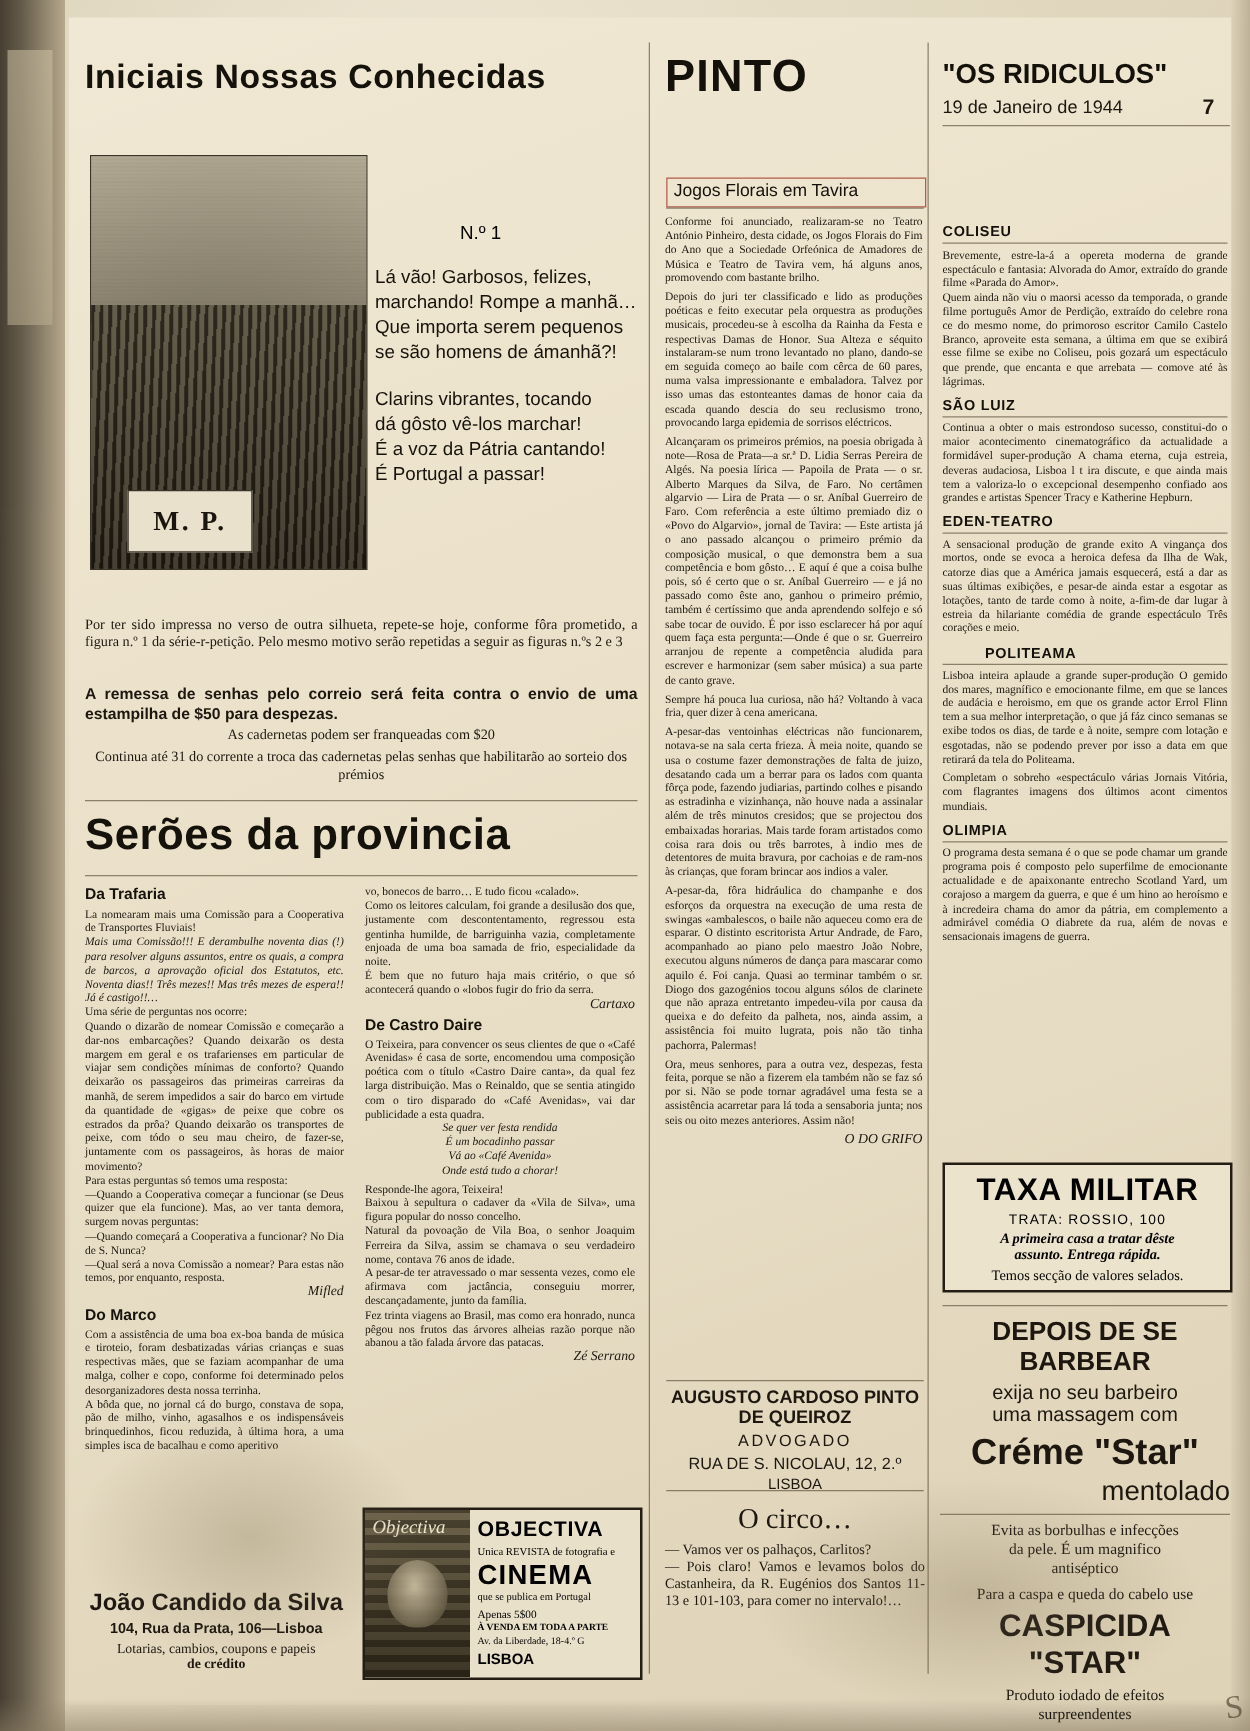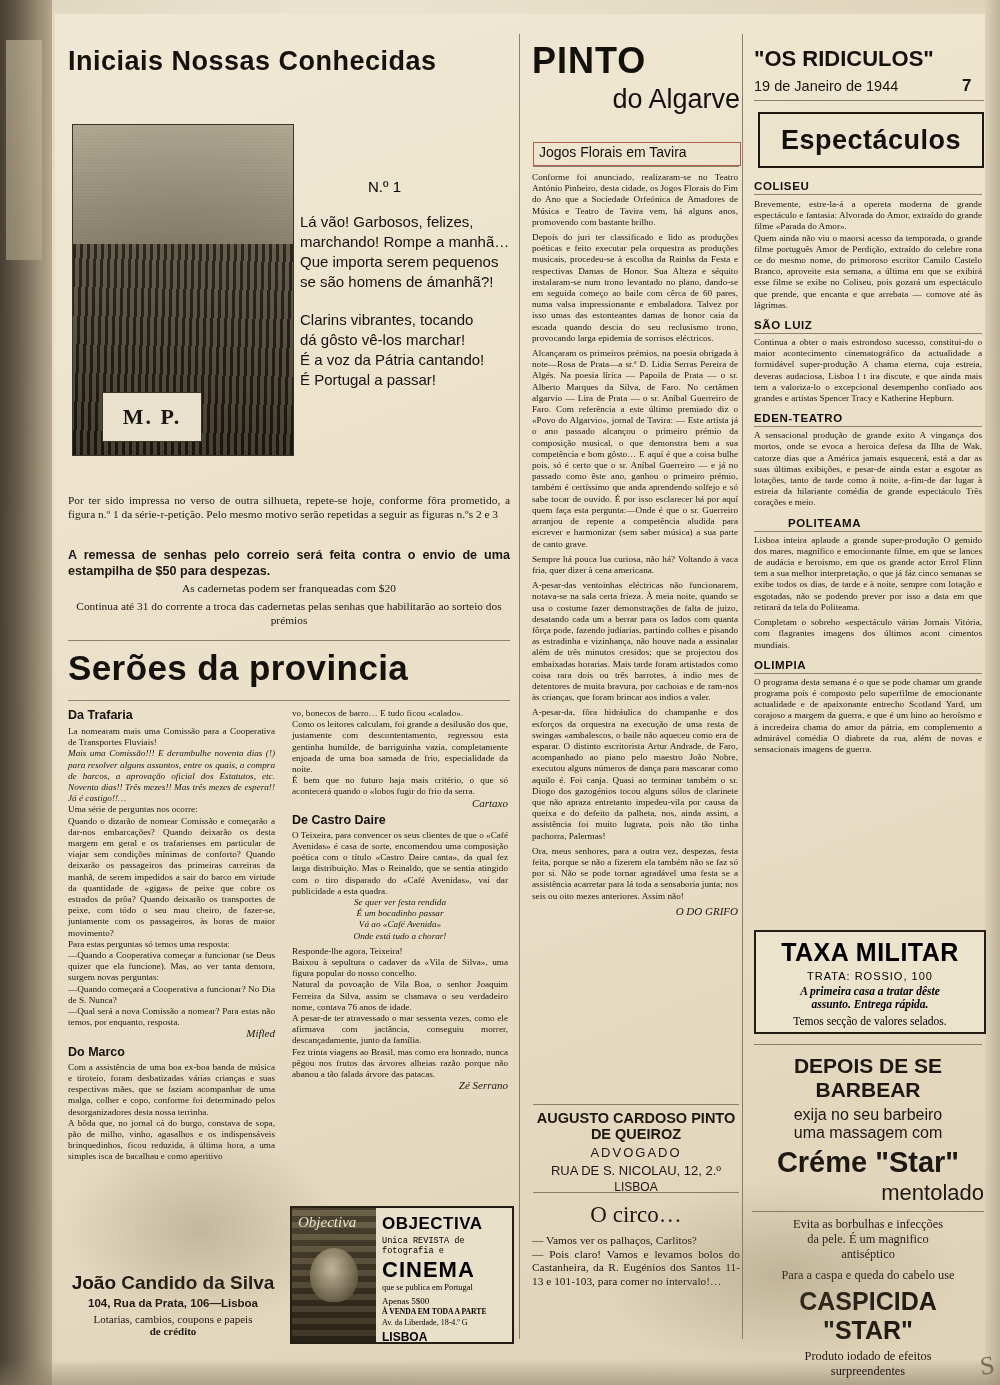--- a/index.html
+++ b/index.html
@@ -266,33 +266,32 @@
     <div style="font-size:11px;font-weight:bold;">de crédito</div>
   </div>
 
   <div class="objbox" style="left:290px;top:1206px;width:220px;height:134px;">
     <div style="position:absolute;left:0;top:0;width:84px;height:134px;background:linear-gradient(180deg,#6b6149,#2c2518);"></div>
     <div class="filmstrip" style="left:0;width:84px;"></div>
     <div style="position:absolute;left:18px;top:40px;width:48px;height:54px;border-radius:50% 50% 45% 45%;background:radial-gradient(ellipse at 45% 38%,#cfc3a5,#6d634c 70%,#3a3324);opacity:.9;"></div>
     <div style="position:absolute;left:6px;top:6px;font-family:'Liberation Serif',serif;font-style:italic;font-size:15px;color:#efe6cf;">Objectiva</div>
     <div style="position:absolute;left:90px;top:6px;width:126px;">
       <div class="obj-word">OBJECTIVA</div>
-      <div style="font-size:8.6px;line-height:10px;margin-top:2px;font-family:Liberation Mono, monospace;">Unica REVISTA de fotografia e</div>
+      <div style="font-size:8.6px;line-height:10px;margin-top:2px;">Unica REVISTA de fotografia e</div>
       <div class="obj-cinema" style="margin-top:1px;">CINEMA</div>
       <div style="font-size:8.4px;line-height:10px;">que se publica em Portugal</div>
       <div style="font-size:9px;line-height:11px;margin-top:3px;">Apenas 5$00</div>
       <div style="font-size:7.6px;line-height:9px;font-weight:bold;">À VENDA EM TODA A PARTE</div>
       <div style="font-size:8px;line-height:9.6px;margin-top:2px;">Av. da Liberdade, 18-4.º G</div>
       <div style="font-family:'Liberation Sans',sans-serif;font-weight:bold;font-size:12px;margin-top:2px;">LISBOA</div>
     </div>
   </div>
 
   <div class="col" style="left:532px;top:40px;width:208px;">
     <div class="hl-passas">PINTO</div>
-    <div class="hl-algarve" style="text-align:right;margin-top:2px;">do Algarve</div>
   </div>
   <div class="redbox" style="left:533px;top:142px;width:206px;height:22px;"></div>
   <div class="col sub-jogos" style="left:539px;top:144px;width:200px;">Jogos Florais em Tavira</div>
   <div class="rule-h" style="left:533px;top:166px;width:206px;"></div>
 
   <div class="col" style="left:532px;top:172px;width:206px;">
     <div class="tiny jt">Conforme foi anunciado, realizaram-se no Teatro António Pinheiro, desta cidade, os Jogos Florais do Fim do Ano que a Sociedade Orfeónica de Amadores de Música e Teatro de Tavira vem, há alguns anos, promovendo com bastante brilho.</div>
     <div class="tiny jt" style="margin-top:4px;">Depois do juri ter classificado e lido as produções poéticas e feito executar pela orquestra as produções musicais, procedeu-se à escolha da Rainha da Festa e respectivas Damas de Honor. Sua Alteza e séquito instalaram-se num trono levantado no plano, dando-se em seguida começo ao baile com cêrca de 60 pares, numa valsa impressionante e embaladora. Talvez por isso umas das estonteantes damas de honor caia da escada quando descia do seu reclusismo trono, provocando larga epidemia de sorrisos eléctricos.</div>
     <div class="tiny jt" style="margin-top:4px;">Alcançaram os primeiros prémios, na poesia obrigada à note—Rosa de Prata—a sr.ª D. Lidia Serras Pereira de Algés. Na poesia lírica — Papoila de Prata — o sr. Alberto Marques da Silva, de Faro. No certâmen algarvio — Lira de Prata — o sr. Aníbal Guerreiro de Faro. Com referência a este último premiado diz o «Povo do Algarvio», jornal de Tavira: — Este artista já o ano passado alcançou o primeiro prémio da composição musical, o que demonstra bem a sua competência e bom gôsto… E aquí é que a coisa bulhe pois, só é certo que o sr. Aníbal Guerreiro — e já no passado como êste ano, ganhou o primeiro prémio, também é certíssimo que anda aprendendo solfejo e só sabe tocar de ouvido. É por isso esclarecer há por aquí quem faça esta pergunta:—Onde é que o sr. Guerreiro arranjou de repente a competência aludida para escrever e harmonizar (sem saber música) a sua parte de canto grave.</div>
     <div class="tiny jt" style="margin-top:4px;">Sempre há pouca lua curiosa, não há? Voltando à vaca fria, quer dizer à cena americana.</div>
@@ -315,23 +314,20 @@
     <div class="center" style="font-family:'Liberation Serif',serif;font-size:23px;">O circo…</div>
     <div class="body jt" style="margin-top:6px;">— Vamos ver os palhaços, Carlitos?</div>
     <div class="body jt">— Pois claro! Vamos e levamos bolos do Castanheira, da R. Eugénios dos Santos 11-13 e 101-103, para comer no intervalo!…</div>
   </div>
 
   <div class="col hl-ridiculos" style="left:754px;top:46px;width:230px;">"OS RIDICULOS"</div>
   <div class="col datal" style="left:754px;top:78px;">19 de Janeiro de 1944</div>
   <div class="col pagenum" style="left:962px;top:76px;">7</div>
   <div class="rule-h" style="left:754px;top:100px;width:230px;"></div>
 
-  <div class="espbox" style="left:758px;top:112px;width:222px;height:52px;">
-    <span>Espectáculos</span>
-  </div>
 
   <div class="col" style="left:754px;top:180px;width:228px;">
 
     <div class="venue">COLISEU</div>
     <div class="rule-h" style="position:relative;width:228px;margin:2px 0 3px;"></div>
     <div class="tiny jt" style="margin-top:4px;">Brevemente, estre-la-á a opereta moderna de grande espectáculo e fantasia: Alvorada do Amor, extraído do grande filme «Parada do Amor».</div>
     <div class="tiny jt">Quem ainda não viu o maorsi acesso da temporada, o grande filme português Amor de Perdição, extraído do celebre rona ce do mesmo nome, do primoroso escritor Camilo Castelo Branco, aproveite esta semana, a última em que se exibirá esse filme se exibe no Coliseu, pois gozará um espectáculo que prende, que encanta e que arrebata — comove até às lágrimas.</div>
 
     <div class="venue" style="margin-top:8px;">SÃO LUIZ</div>
     <div class="rule-h" style="position:relative;width:228px;margin:2px 0 3px;"></div>

